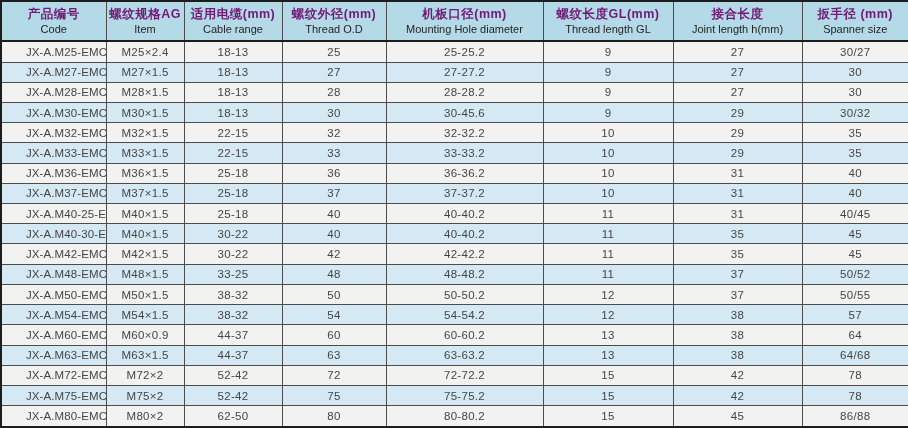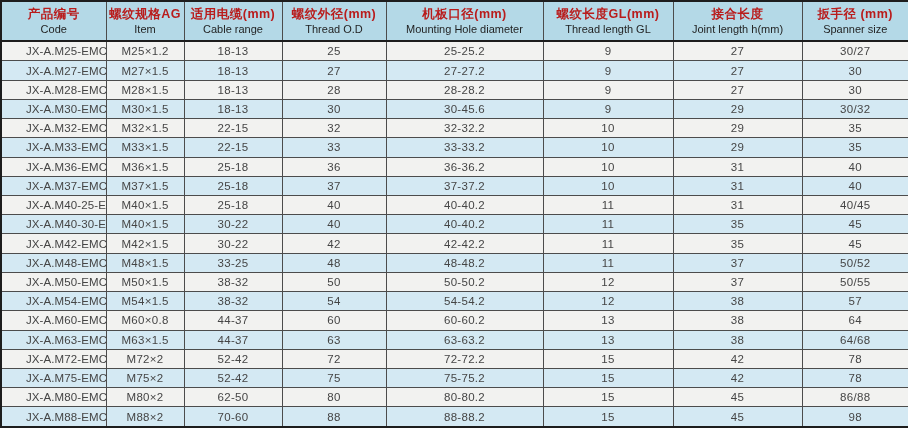--- a/index.html
+++ b/index.html
@@ -34,21 +34,21 @@
   }
   thead th {
     background: #b4d9e7;
     height: 38px;
     font-weight: normal;
   }
   .th-zh {
     display: block;
     font-size: 12.5px;
     font-weight: bold;
-    color: #b91c1c;
+    color: #701a75;
     line-height: 1.35;
     letter-spacing: 0.5px;
   }
   .th-en {
     display: block;
     font-size: 11px;
     font-weight: normal;
     color: #1f1f1f;
     line-height: 1.15;
   }
@@ -115,21 +115,21 @@
       </th>
       <th>
         <span class="th-zh">扳手径 (mm)</span>
         <span class="th-en">Spanner size</span>
       </th>
     </tr>
   </thead>
   <tbody>
       <tr>
         <td class="col-code">JX-A.M25-EMC</td>
-        <td>M25×1.2</td>
+        <td>M25×2.4</td>
         <td>18-13</td>
         <td>25</td>
         <td>25-25.2</td>
         <td>9</td>
         <td>27</td>
         <td>30/27</td>
       </tr>
       <tr>
         <td class="col-code">JX-A.M27-EMC</td>
         <td>M27×1.5</td>
@@ -255,21 +255,21 @@
         <td>M54×1.5</td>
         <td>38-32</td>
         <td>54</td>
         <td>54-54.2</td>
         <td>12</td>
         <td>38</td>
         <td>57</td>
       </tr>
       <tr>
         <td class="col-code">JX-A.M60-EMC</td>
-        <td>M60×0.8</td>
+        <td>M60×0.9</td>
         <td>44-37</td>
         <td>60</td>
         <td>60-60.2</td>
         <td>13</td>
         <td>38</td>
         <td>64</td>
       </tr>
       <tr>
         <td class="col-code">JX-A.M63-EMC</td>
         <td>M63×1.5</td>
@@ -303,24 +303,14 @@
       <tr>
         <td class="col-code">JX-A.M80-EMC</td>
         <td>M80×2</td>
         <td>62-50</td>
         <td>80</td>
         <td>80-80.2</td>
         <td>15</td>
         <td>45</td>
         <td>86/88</td>
       </tr>
-      <tr>
-        <td class="col-code">JX-A.M88-EMC</td>
-        <td>M88×2</td>
-        <td>70-60</td>
-        <td>88</td>
-        <td>88-88.2</td>
-        <td>15</td>
-        <td>45</td>
-        <td>98</td>
-      </tr>
     </tbody>
 </table>
 
 </body></html>

